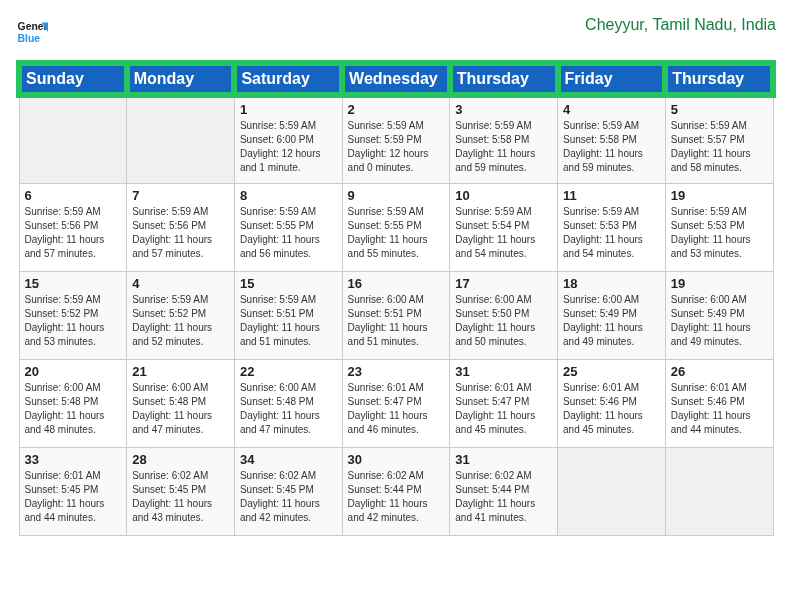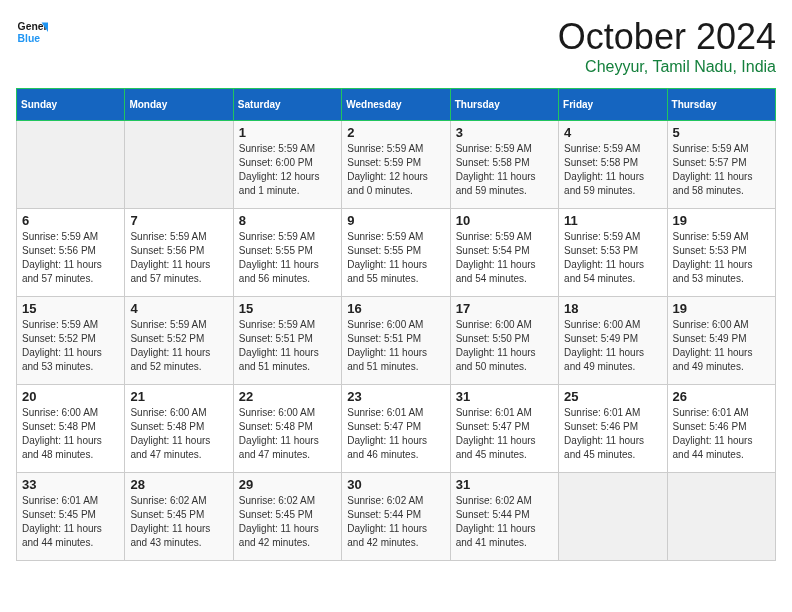--- a/index.html
+++ b/index.html
@@ -38,25 +38,25 @@
       color: #15803d;
     }
     .calendar {
       width: 100%;
       border-collapse: collapse;
       table-layout: fixed;
     }
     .calendar thead tr th {
       background-color: #1565C0;
       color: #fff;
-      padding: 10px 4px;
-      font-size: 10px;
+      padding: 4px 4px;
+      font-size: 16px;
       font-weight: bold;
       text-align: left;
-      border: 1px solid #22c55e;
+      border: 6px solid #22c55e;
     }
     .calendar tbody tr td {
       vertical-align: top;
       border: 1px solid #ccc;
       padding: 4px 5px;
       font-size: 10.5px;
       color: #222;
       height: 88px;
       background: #fff;
     }
@@ -86,21 +86,20 @@
 
 <div class="header">
   <div class="logo">
     <svg class="logo-icon" viewBox="0 0 40 40">
       <text x="2" y="18" font-size="13" font-weight="bold" fill="#1a1a1a">General</text>
       <text x="2" y="32" font-size="13" font-weight="bold" fill="#2196F3">Blue</text>
       <polygon points="32,8 40,8 40,20" fill="#2196F3"></polygon>
     </svg>
   </div>
   <div class="title-block">
-    <div class="month-title">October 2024</div>
     <div class="subtitle">Cheyyur, Tamil Nadu, India</div>
   </div>
 </div>
 
 <table class="calendar">
   <thead>
     <tr>
     <th>Sunday</th>
         <th>Monday</th>
         <th>Saturday</th>
@@ -312,21 +311,21 @@
 and 44 minutes.</div>
         </td>
         <td>
           <span class="day-num">28</span>
           <div class="day-info" style="white-space: pre-line;">Sunrise: 6:02 AM
 Sunset: 5:45 PM
 Daylight: 11 hours
 and 43 minutes.</div>
         </td>
         <td>
-          <span class="day-num">29</span>
+          <span class="day-num">34</span>
           <div class="day-info" style="white-space: pre-line;">Sunrise: 6:02 AM
 Sunset: 5:45 PM
 Daylight: 11 hours
 and 42 minutes.</div>
         </td>
         <td>
           <span class="day-num">30</span>
           <div class="day-info" style="white-space: pre-line;">Sunrise: 6:02 AM
 Sunset: 5:44 PM
 Daylight: 11 hours

